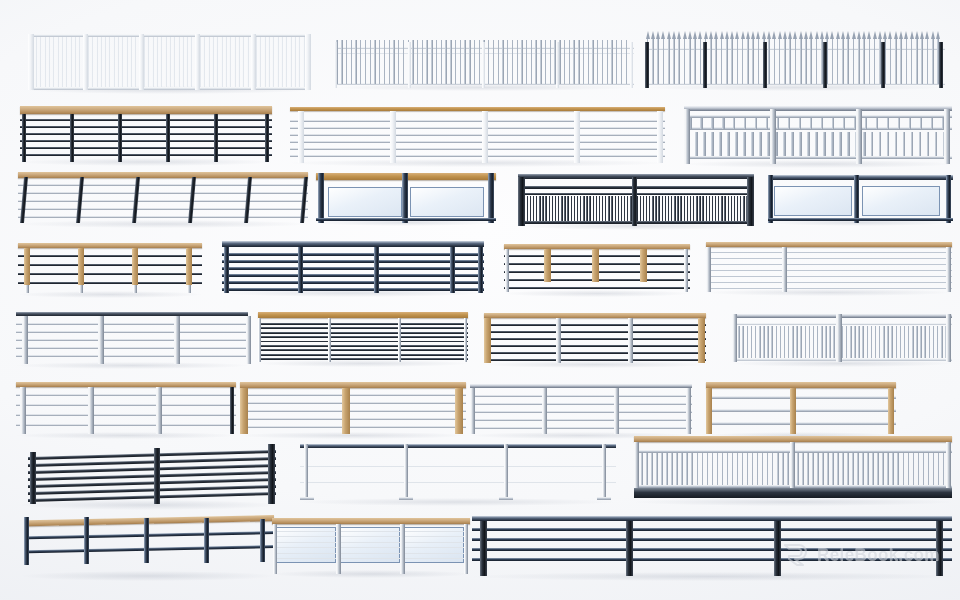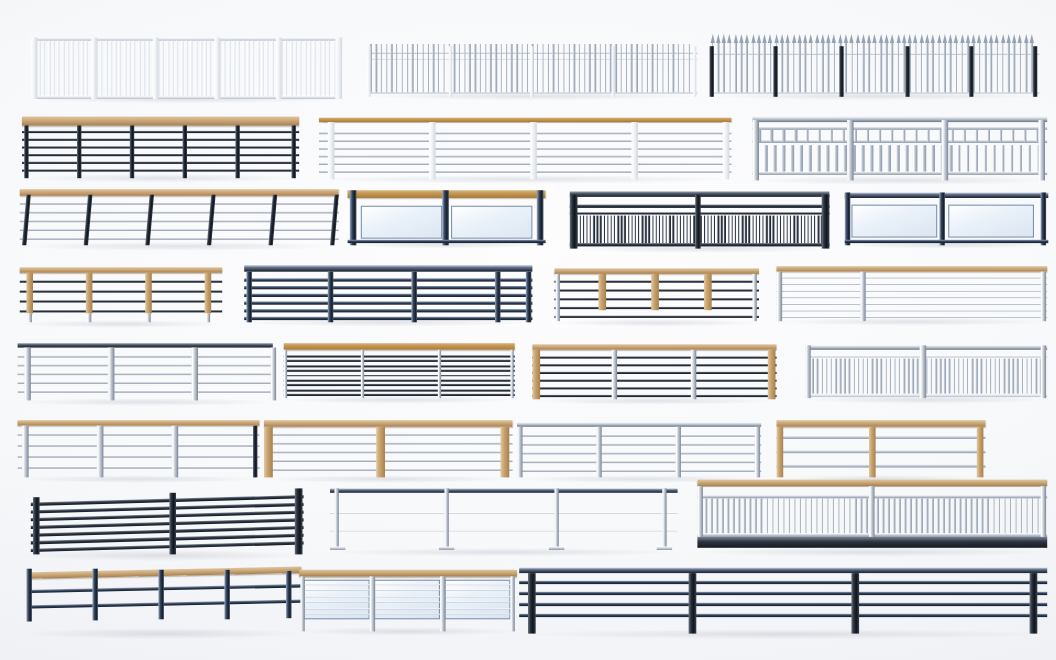--- a/index.html
+++ b/index.html
@@ -1062,14 +1062,22 @@
         <div class="rail-h bar-navy" style="top: 22px; height: 2.6px;"></div>
         <div class="rail-h bar-navy" style="top: 32px; height: 2.6px;"></div>
         <div class="rail-h bar-navy" style="top: 42px; height: 2.6px;"></div>
       </div>
     <div class="post post-dark" style="left:8px;width:7px;top:5px;"></div>
     <div class="post post-dark" style="left:154px;width:7px;top:5px;"></div>
     <div class="post post-dark" style="left:302px;width:7px;top:5px;"></div>
     <div class="post post-dark" style="left:464px;width:7px;top:5px;"></div>
   </div>
 
+  <div id="watermark">
+    <span class="wm-logo">
+      <svg viewBox="0 0 26 24" width="26" height="24" aria-hidden="true">
+        <path d="M1 2 h14 a7 7 0 0 1 0 14 h-4 l8 6 h-6 l-8 -6 v-3 h9 a3.6 3.6 0 0 0 0 -7.2 h-9 z" fill="none" stroke="#cfd3da" stroke-width="2.1" stroke-linejoin="round"></path>
+      </svg>
+    </span>
+    <span class="wm-text">ReleBook.com</span>
+  </div>
 
 </div>
 
 </body></html>

